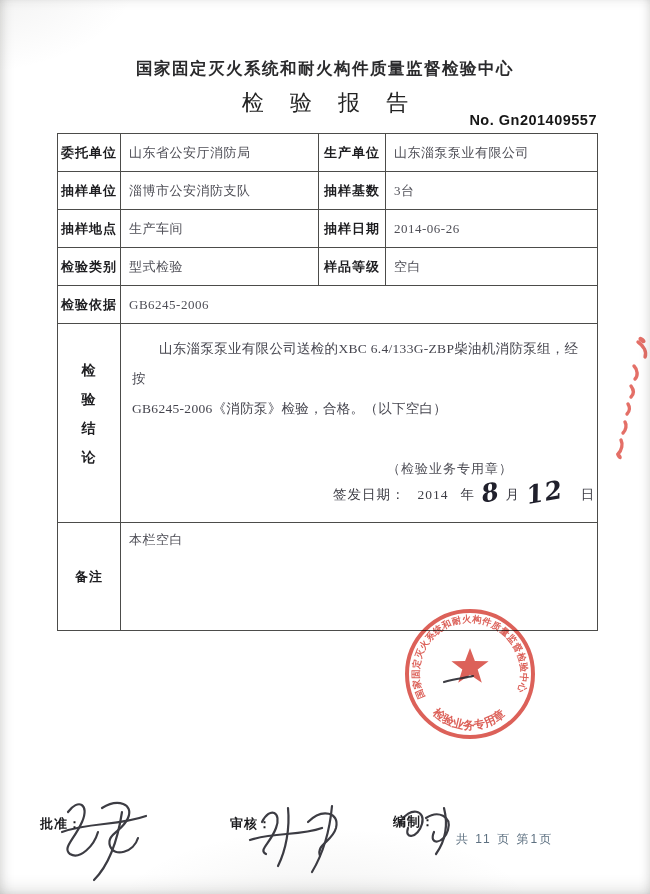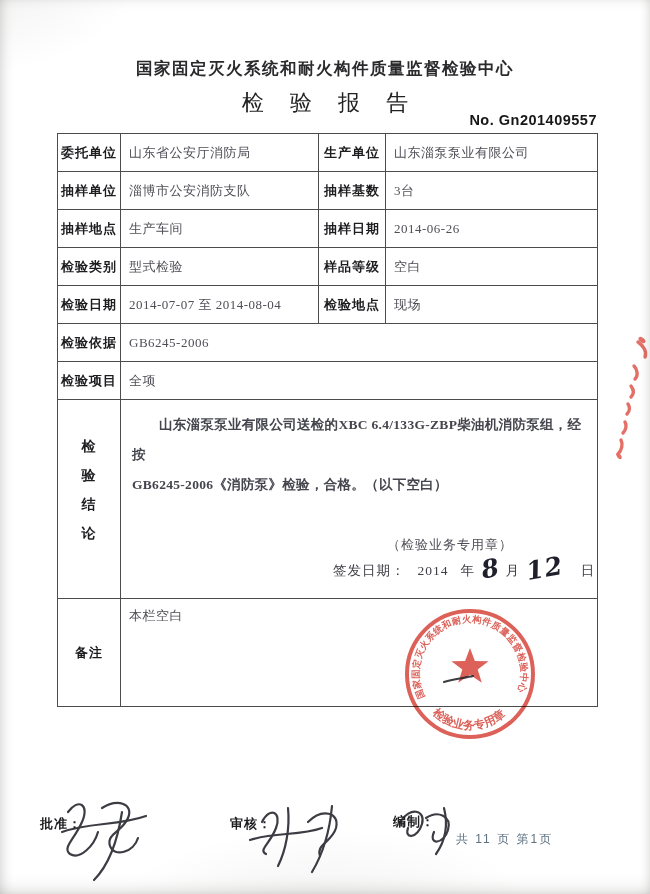--- a/index.html
+++ b/index.html
@@ -49,21 +49,21 @@
     font-size:13px;color:#4e4e56;padding:0 4px 0 8px;letter-spacing:.5px;
   }
   tr.frow td{height:37px;}
   td.concl-lbl{vertical-align:middle;}
   .vstack{display:flex;flex-direction:column;align-items:center;gap:11px;margin-top:-18px;}
   .vstack span{font-weight:bold;font-size:14px;color:#1d1d20;}
   td.concl-body{position:relative;vertical-align:top;}
   .concl-text{
     font-family:"Liberation Serif","DejaVu Serif",serif;
     font-size:13.5px;color:#45454e;line-height:30px;
-    padding:9px 6px 0 10px;letter-spacing:.3px;font-weight:bold;
+    padding:9px 6px 0 10px;letter-spacing:.3px;
   }
   .concl-text .p1{text-indent:2em;}
   .stamp-note{
     position:absolute;top:136px;left:266px;
     font-family:"Liberation Serif","DejaVu Serif",serif;
     font-size:13px;color:#4e4e56;letter-spacing:1px;
   }
   .issue-line{
     position:absolute;top:162px;left:212px;white-space:nowrap;
     font-family:"Liberation Serif","DejaVu Serif",serif;
@@ -131,32 +131,22 @@
       <td class="lbl">抽样日期</td>
       <td class="val">2014-06-26</td>
     </tr>
     <tr class="frow">
       <td class="lbl">检验类别</td>
       <td class="val">型式检验</td>
       <td class="lbl">样品等级</td>
       <td class="val">空白</td>
     </tr>
     <tr class="frow">
-      <td class="lbl">检验日期</td>
-      <td class="val">2014-07-07 至 2014-08-04</td>
-      <td class="lbl">检验地点</td>
-      <td class="val">现场</td>
-    </tr>
-    <tr class="frow">
       <td class="lbl">检验依据</td>
       <td class="val" colspan="3">GB6245-2006</td>
-    </tr>
-    <tr class="frow">
-      <td class="lbl">检验项目</td>
-      <td class="val" colspan="3">全项</td>
     </tr>
     <tr style="height:199px;">
       <td class="lbl concl-lbl">
         <div class="vstack">
           <span>检</span>
           <span>验</span>
           <span>结</span>
           <span>论</span>
         </div>
       </td>

